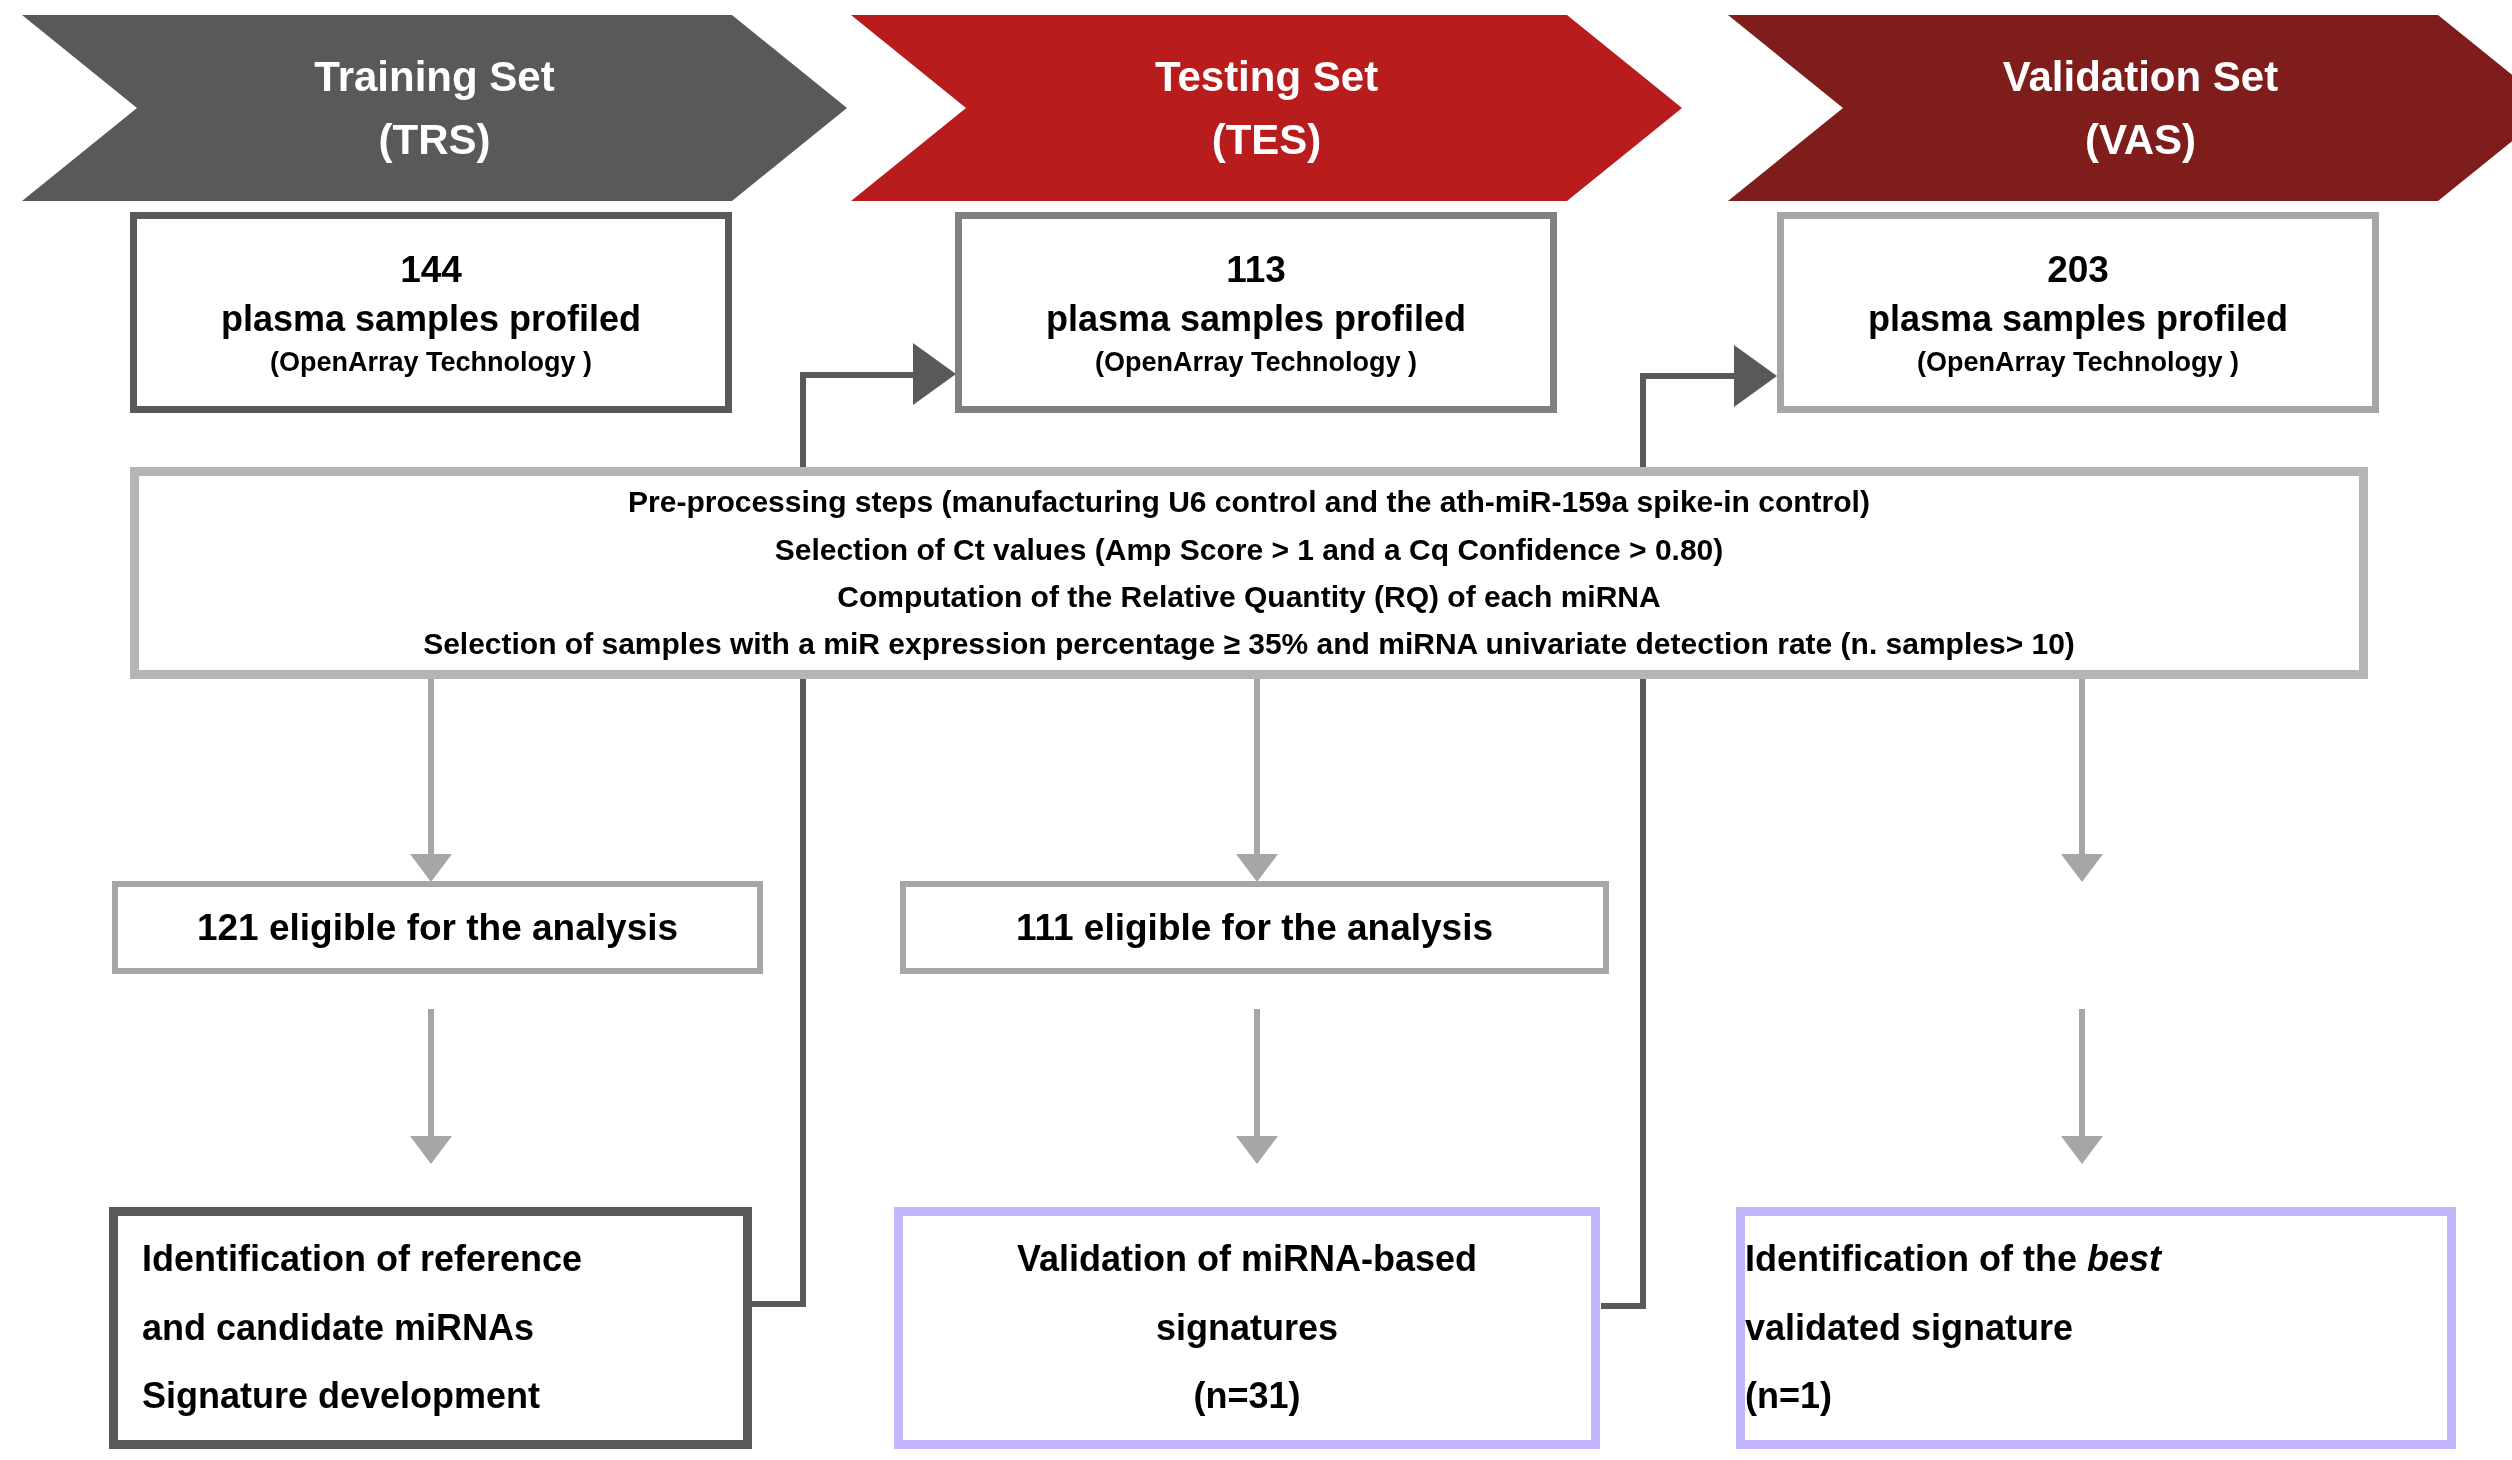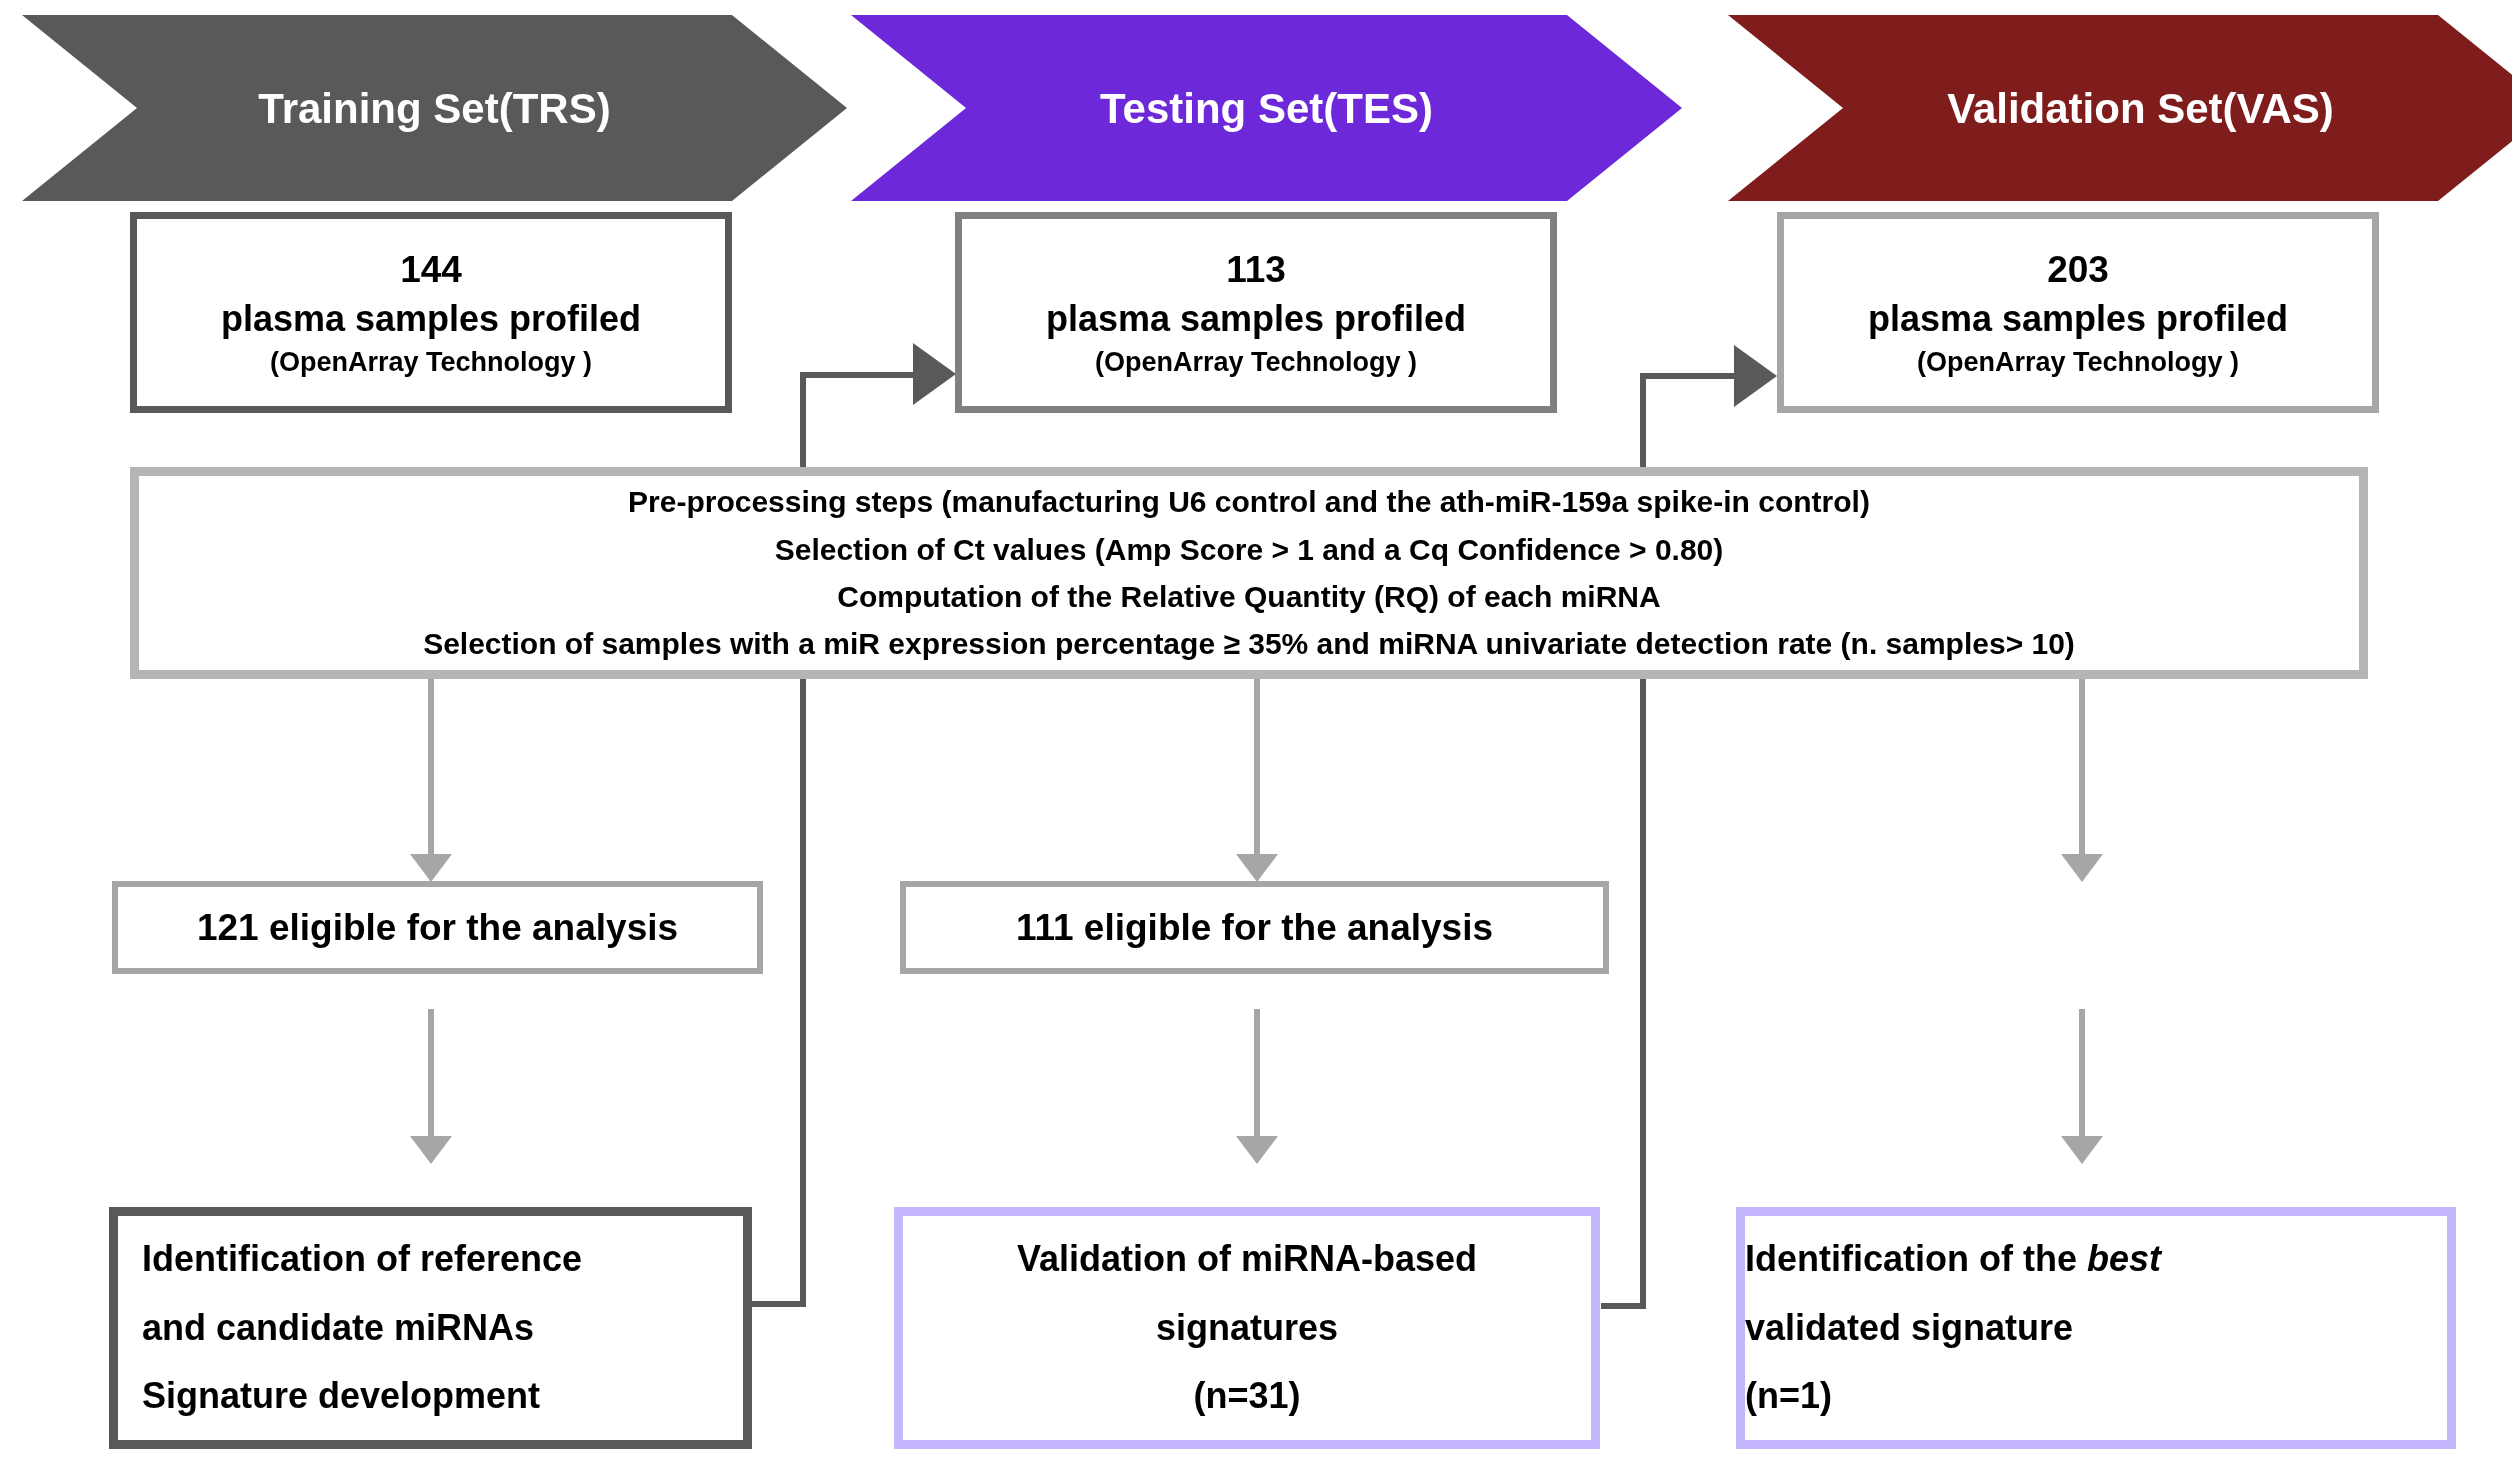--- a/index.html
+++ b/index.html
@@ -13,31 +13,32 @@
     overflow: hidden;
   }
 
   
   .chevron {
     position: absolute;
     top: 15px;
     height: 186px;
     clip-path: polygon(0 0, calc(100% - 115px) 0, 100% 50%, calc(100% - 115px) 100%, 0 100%, 115px 50%);
     display: flex;
+    flex-direction: column;
     justify-content: center;
     align-items: center;
     color: #ffffff;
     font-weight: bold;
     font-size: 42px;
     line-height: 1.5;
     text-align: center;
     z-index: 5;
   }
   .chev-trs { left: 22px;   width: 825px; background: #595959; }
-  .chev-tes { left: 851px; width: 831px; background: #6d28d9; }
+  .chev-tes { left: 851px; width: 831px; background: #b91c1c; }
   .chev-vas { left: 1728px; width: 825px; background: #7f1d1d; }
 
   
   .box {
     position: absolute;
     background: #ffffff;
     box-sizing: border-box;
     font-weight: bold;
     z-index: 5;
   }

